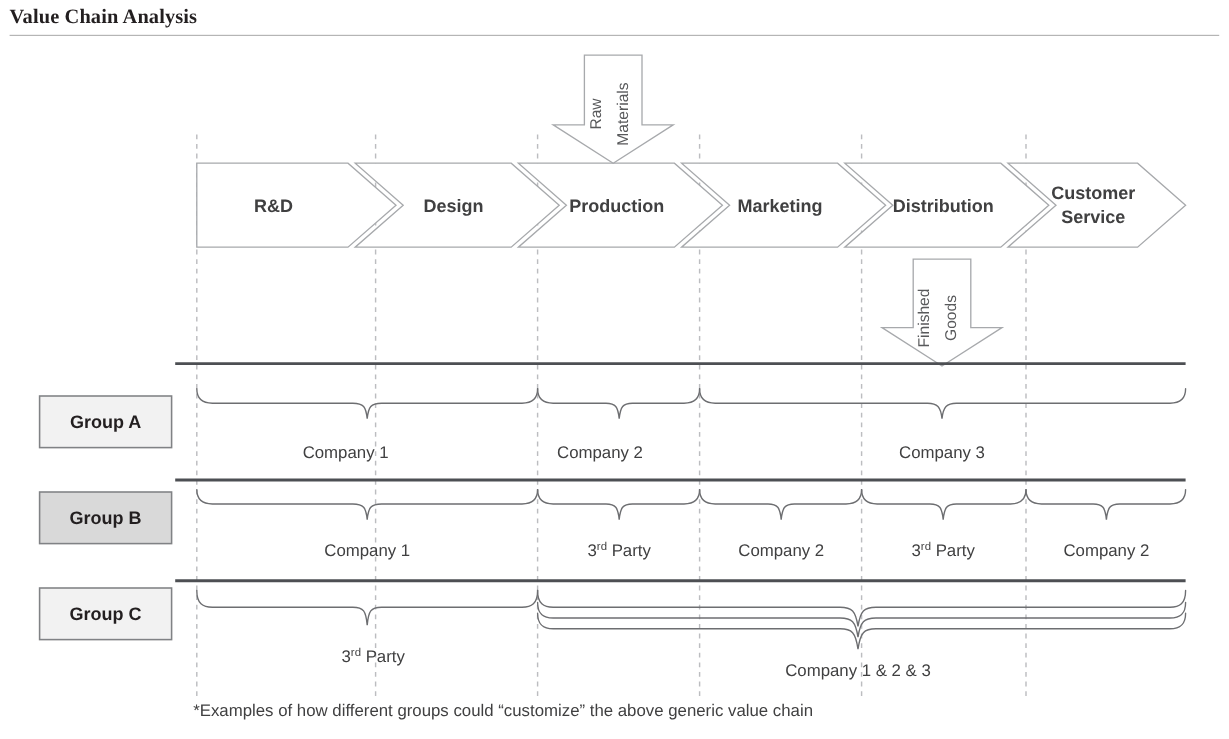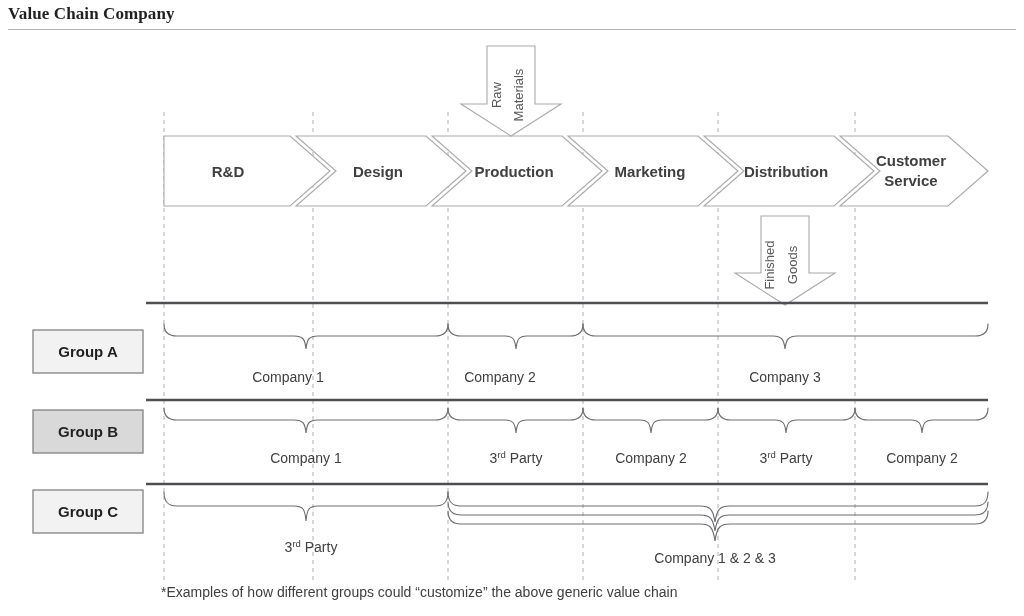--- a/index.html
+++ b/index.html
@@ -30,21 +30,21 @@
   .chev{fill:#ffffff;stroke:#a7a9ac;stroke-width:1.1;}
   .arrowbox{fill:#ffffff;stroke:#a7a9ac;stroke-width:1.1;}
   .dash{stroke:#bcbdc0;stroke-width:1.2;stroke-dasharray:4 4;}
   .rule{stroke:#4d4f53;stroke-width:2.4;}
   .brace{fill:none;stroke:#6d6e71;stroke-width:1.15;stroke-linecap:round;}
   .grpbox{stroke:#808285;stroke-width:1.3;}
 </style>
 </head>
 <body>
 
-<div id="page-title">Value Chain Company</div>
+<div id="page-title">Value Chain Analysis</div>
 <div id="title-rule"></div>
 
 <svg id="canvas" width="1024" height="616">
 
   <g>
     <line class="dash" x1="164" y1="112" x2="164" y2="580"></line>
     <line class="dash" x1="313" y1="112" x2="313" y2="580"></line>
     <line class="dash" x1="448" y1="112" x2="448" y2="580"></line>
     <line class="dash" x1="583" y1="112" x2="583" y2="580"></line>
     <line class="dash" x1="718" y1="112" x2="718" y2="580"></line>

